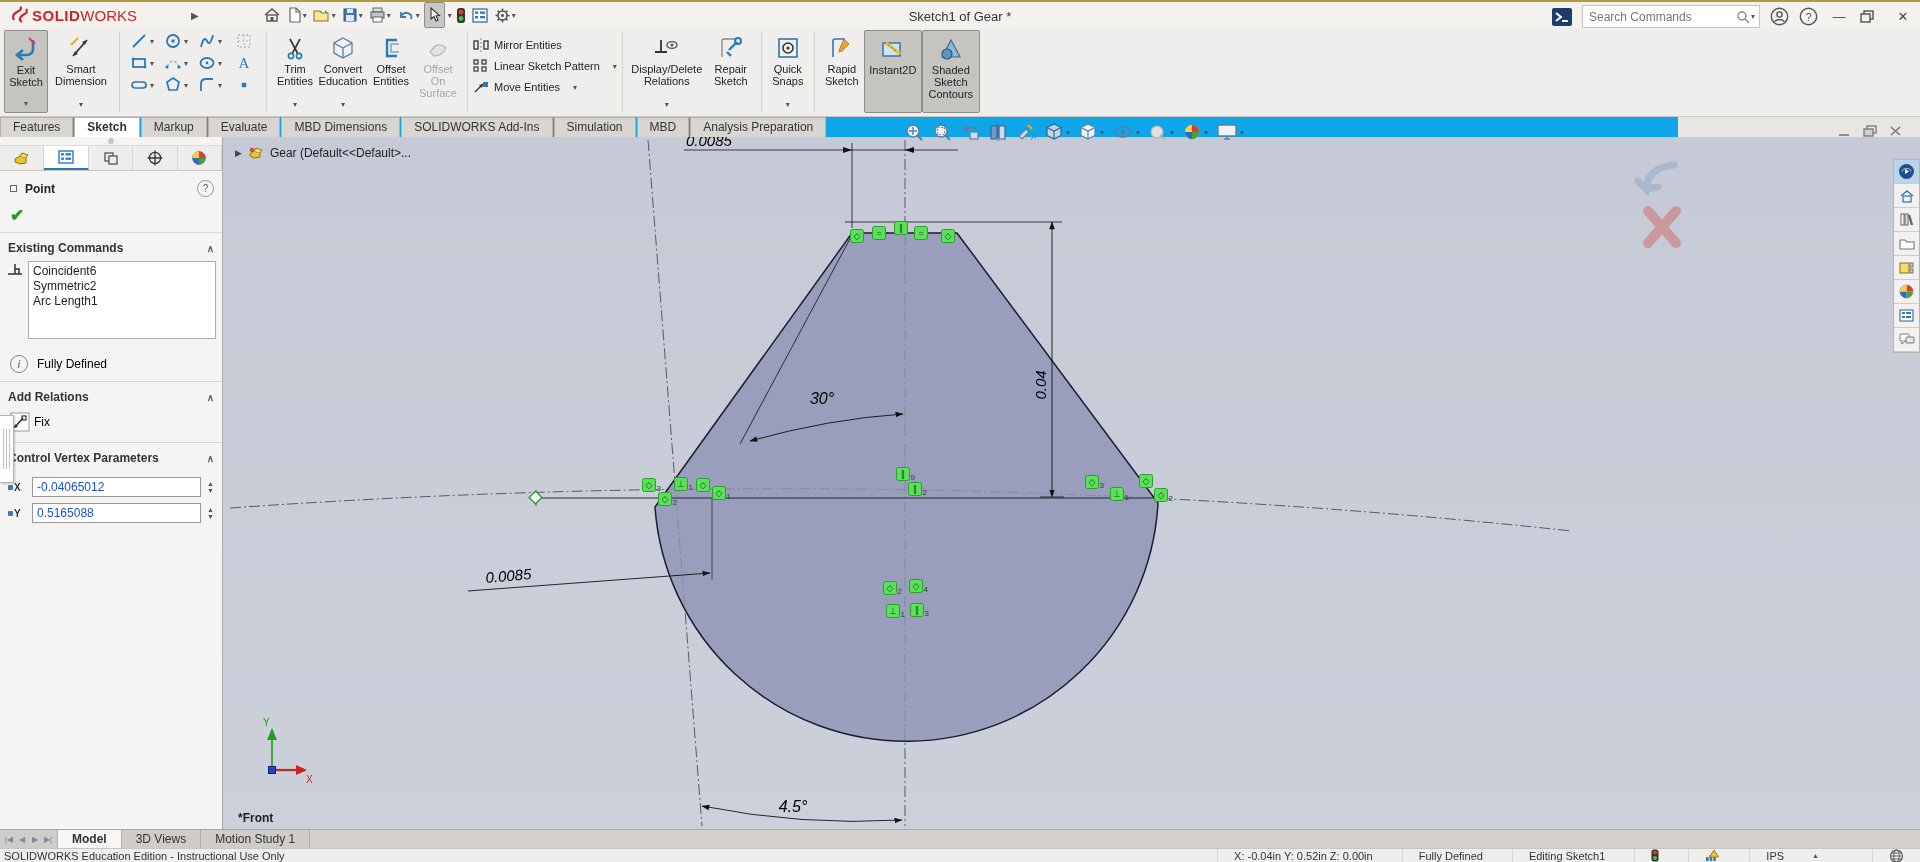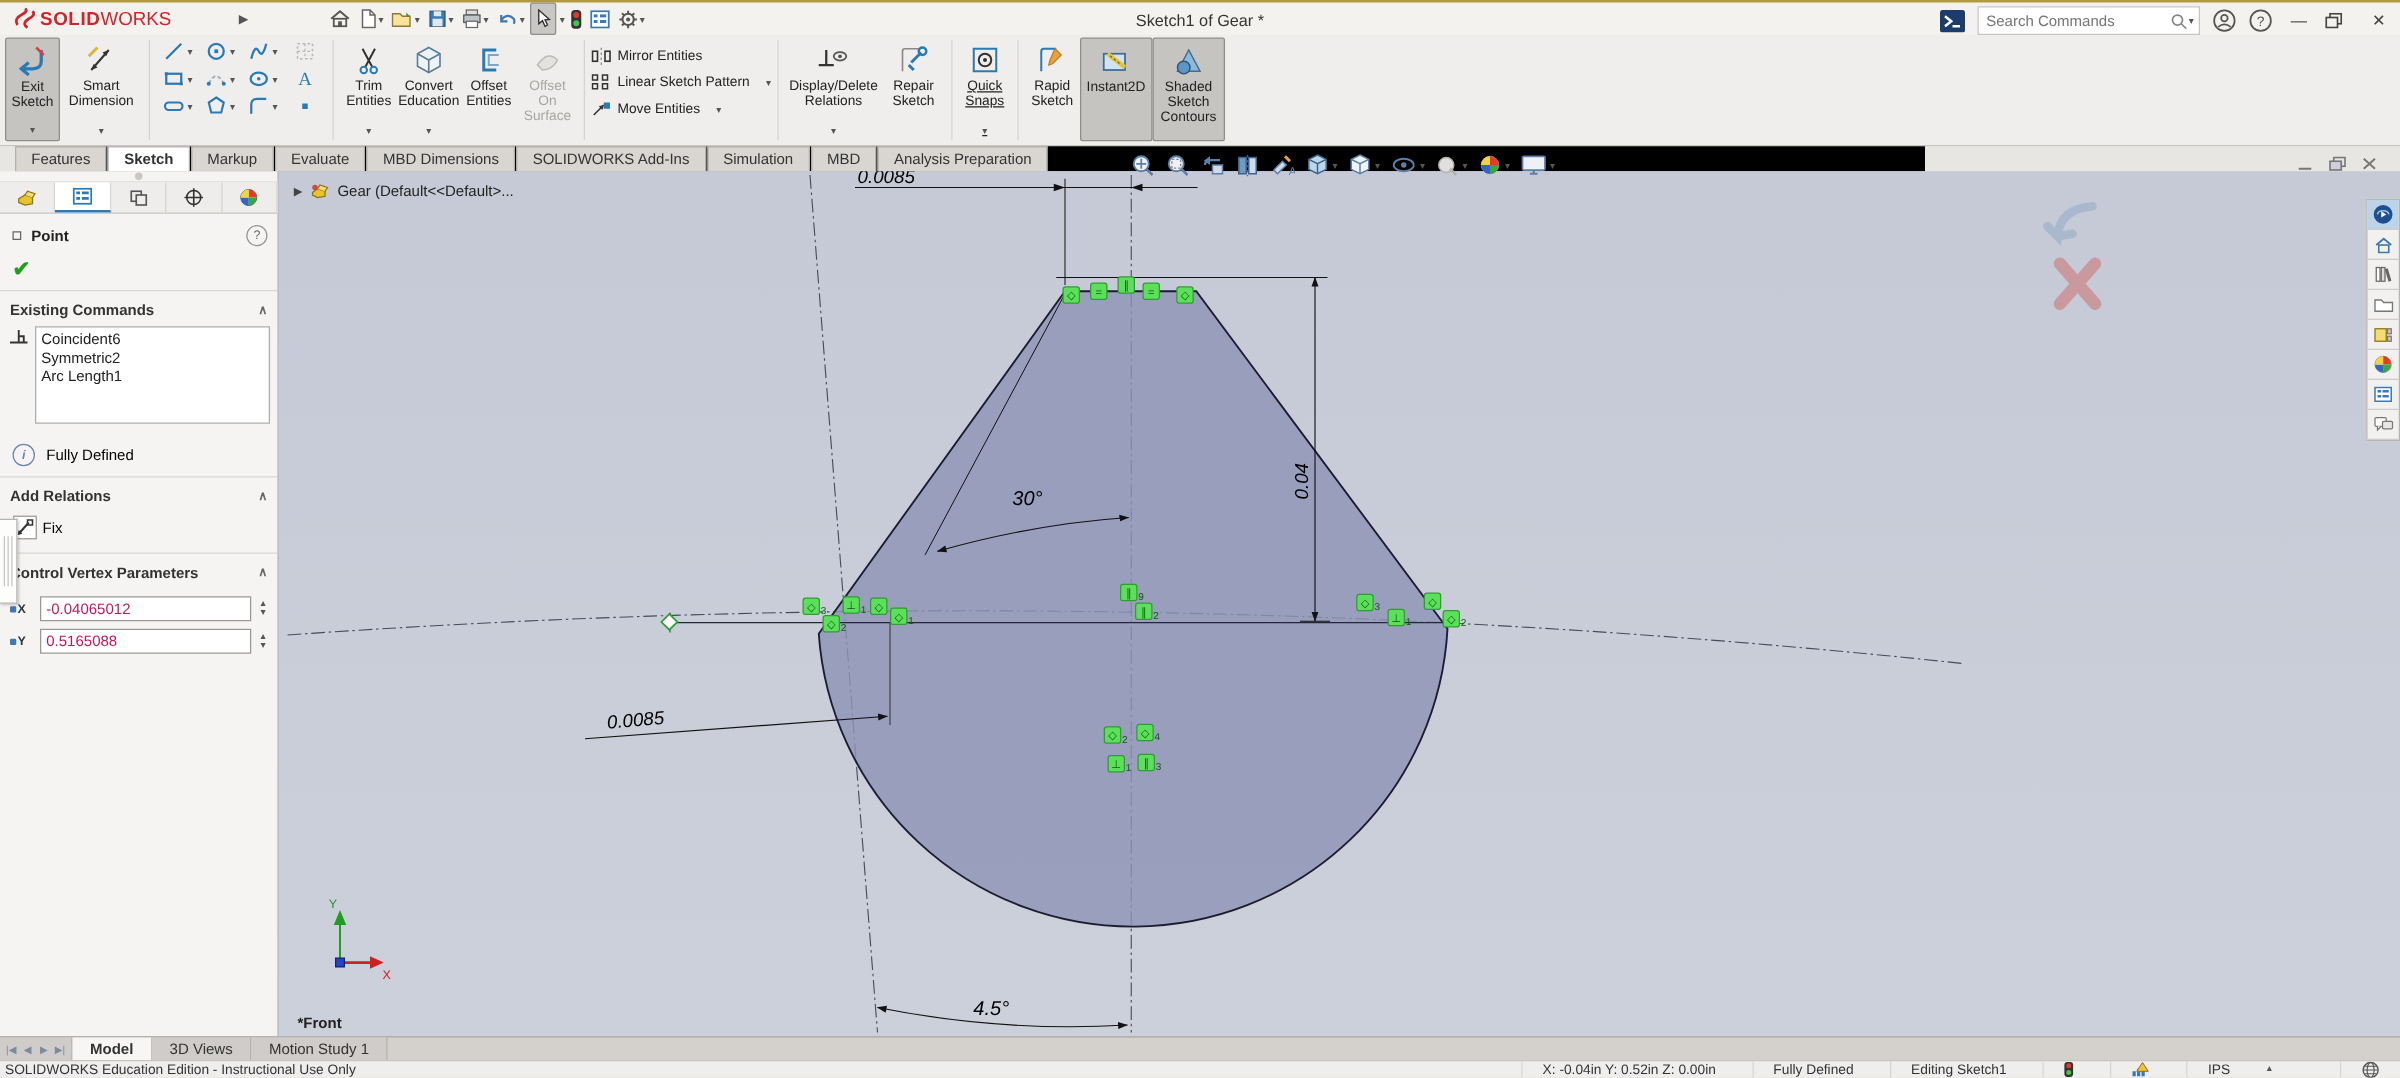--- a/index.html
+++ b/index.html
@@ -32,21 +32,21 @@
   .rbtn .ric{height:30px;display:flex;align-items:center;justify-content:center;}
   .rbtn.pressed{background:#c6c4c1;border:1px solid #8f8d8a;}
   .rbtn.disabled{color:#a8a6a3;}
   .rbtn .flyv{margin-top:auto;margin-bottom:2px;font-size:8px;color:#555;}
   .sgrid{display:grid;grid-template-columns:repeat(4,34px);grid-template-rows:repeat(3,22px);align-items:center;}
   .scell{display:flex;align-items:center;justify-content:center;gap:1px;}
   .rowbtns{display:flex;flex-direction:column;gap:3px;padding-top:6px;}
   .rowbtn{display:flex;align-items:center;gap:5px;font-size:11px;color:#222;height:18px;}
   .rowbtn .caret{margin-left:8px;}
   
-  .tabbar{position:absolute;left:12px;top:117px;width:1528px;height:20px;background:#000000;display:flex;align-items:flex-end;}
+  .tabbar{position:absolute;left:0;top:117px;width:1678px;height:20px;background:#0ea5e9;display:flex;align-items:flex-end;}
   .ctab{font-size:12px;color:#333;background:#d9d6d2;border:1px solid #b5b2ae;border-bottom:none;
     padding:2px 12px;margin-right:1px;height:15px;line-height:15px;}
   .ctab.active{background:#ffffff;font-weight:bold;position:relative;z-index:2;}
   
   .main{position:absolute;left:0;top:137px;width:1920px;height:692px;display:flex;}
   
   .pm{width:223px;background:#f5f4f2;border-right:1px solid #a9a7a4;box-sizing:border-box;position:relative;font-size:12px;}
   .pm-splitter{height:8px;display:flex;align-items:center;justify-content:center;border-bottom:1px solid #dddbd8;}
   .pm-splitter span{width:6px;height:6px;border-radius:50%;background:#c9c7c4;display:block;}
   .pm-tabs{display:flex;height:24px;border-bottom:1px solid #c9c6c2;background:#efedeb;}
@@ -65,21 +65,21 @@
   .rel-item{font-size:12px;color:#222;line-height:15px;}
   .info-row{display:flex;align-items:center;gap:9px;padding:8px 10px;border-bottom:1px solid #d9d7d4;}
   .info-ic{width:16px;height:16px;border-radius:50%;border:1.5px solid #6a86a8;color:#6a86a8;
     display:flex;align-items:center;justify-content:center;font-size:10px;font-weight:bold;font-style:italic;}
   .fix-row{display:flex;align-items:center;gap:4px;padding:4px 10px 10px 10px;border-bottom:1px solid #d9d7d4;}
   .cvp{padding:2px 8px;}
   .fld{display:flex;align-items:center;gap:6px;margin:6px 0;}
   .fld-ic{width:18px;display:flex;align-items:center;gap:1px;font-size:10px;font-weight:bold;color:#333;}
   .fld-ic .dot{width:5px;height:5px;background:#3d7ab3;border-radius:1px;display:inline-block;}
   .fld input{flex:1;height:18px;border:1px solid #9a9895;font-size:12px;padding:0 4px;
-    font-family:"Liberation Sans",sans-serif;color:#be185d;min-width:0;}
+    font-family:"Liberation Sans",sans-serif;color:#1d4ed8;min-width:0;}
   .spin{display:flex;flex-direction:column;font-size:7px;color:#555;line-height:7px;}
   .flyhandle{position:absolute;left:0;top:278px;width:13px;height:66px;background:#fdfdfc;
     border:1px solid #b5b3b0;border-left:none;box-shadow:1px 1px 2px rgba(0,0,0,.2);}
   .flyhandle div{width:1px;height:40px;background:#c5c3c0;position:absolute;top:13px;}
   
   .viewport{position:relative;flex:1;background:linear-gradient(180deg,#c6cad6,#ccd0db);overflow:visible;}
   .ftree{position:absolute;left:12px;top:9px;display:flex;align-items:center;gap:6px;font-size:12px;color:#222;z-index:4;}
   .ftree .arr{color:#444;font-size:9px;}
   .headsup{position:absolute;left:680px;top:-16px;display:flex;align-items:center;gap:6px;z-index:6;}
   .hbtn{display:flex;align-items:center;gap:1px;padding:1px;}
@@ -439,21 +439,21 @@
               <path d="M10 14 L18 6" stroke="#2a7ab5" stroke-width="2.4"></path>
               <circle cx="19" cy="5" r="3" fill="none" stroke="#2a7ab5" stroke-width="2"></circle>
               <path d="M8 16 L12 20" stroke="#2a7ab5" stroke-width="2.4"></path>
             </svg>
         </span>
         <span>Repair Sketch</span>
       </div>
     </div>
     <div class="rsep"></div>
     <div class="rgroup">
-      <div class="rbtn" style="width:42px;text-decoration:underline;">
+      <div class="rbtn" style="width:42px;">
         <span class="ric">
           <svg width="24" height="24" viewBox="0 0 24 24">
               <rect x="3" y="3" width="18" height="18" fill="none" stroke="#2a7ab5" stroke-width="1.6"></rect>
               <circle cx="12" cy="12" r="5" fill="none" stroke="#333" stroke-width="1.6"></circle>
               <circle cx="12" cy="12" r="1.6" fill="#333"></circle>
             </svg>
         </span>
         <span>Quick Snaps</span>
         <span class="flyv">▾</span>
       </div>

